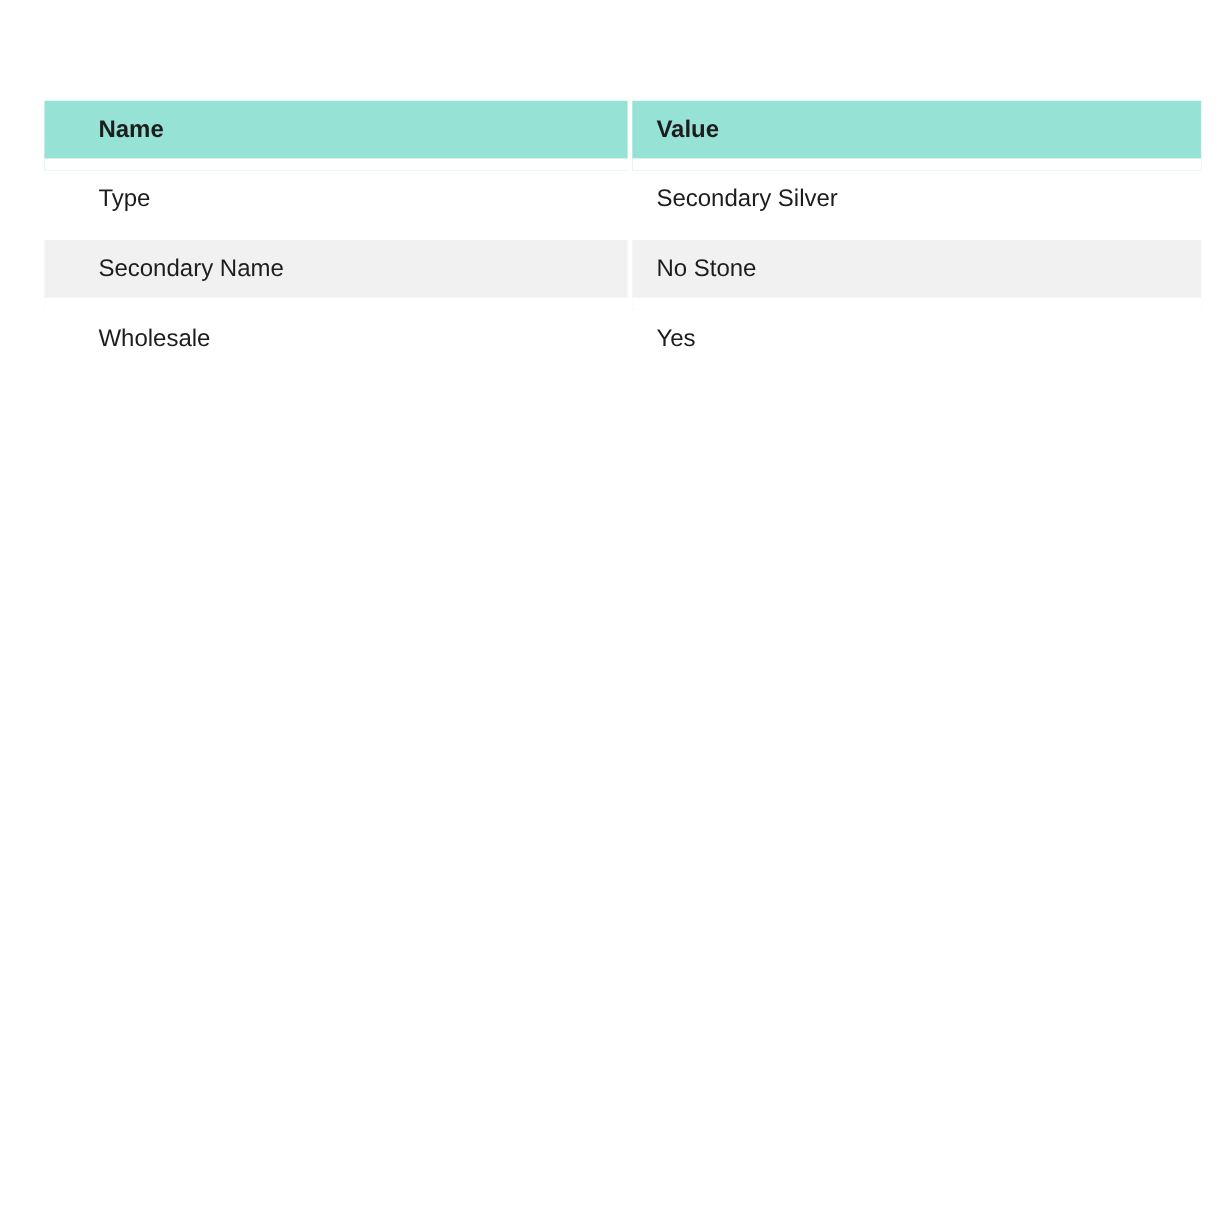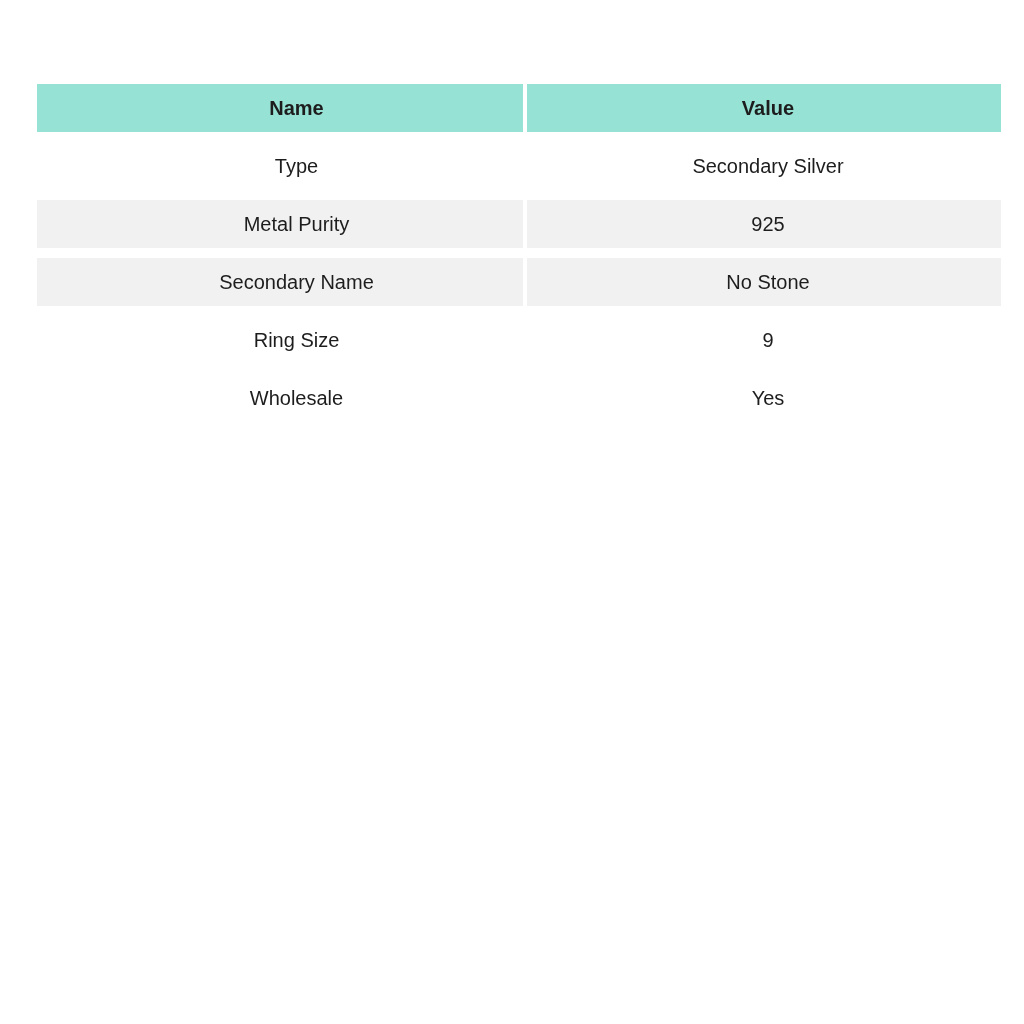--- a/index.html
+++ b/index.html
@@ -27,21 +27,21 @@
     table-layout: fixed;
     font-size: 20px;
     color: var(--text-color);
   }
   .spec-table th,
   .spec-table td {
     box-sizing: border-box;
     height: 58px;                      
     border-bottom: 10px solid #ffffff; 
     vertical-align: middle;
-    text-align: center;
+    text-align: left;
     padding: 0 12px 0 45px;
     font-weight: 400;
     white-space: nowrap;
     overflow: hidden;
   }
   .spec-table th {
     background: var(--header-bg);
     font-weight: 600;
   }
   .spec-table th.col-name,
@@ -67,29 +67,21 @@
       <th class="col-name">Name</th>
       <th class="col-value">Value</th>
     </tr>
   </thead>
   <tbody>
     <tr>
       <td class="col-name">Type</td>
       <td class="col-value">Secondary Silver</td>
     </tr>
     <tr class="row-alt">
-      <td class="col-name">Metal Purity</td>
-      <td class="col-value">925</td>
-    </tr>
-    <tr class="row-alt">
       <td class="col-name">Secondary Name</td>
       <td class="col-value">No Stone</td>
-    </tr>
-    <tr>
-      <td class="col-name">Ring Size</td>
-      <td class="col-value">9</td>
     </tr>
     <tr>
       <td class="col-name">Wholesale</td>
       <td class="col-value">Yes</td>
     </tr>
   </tbody>
 </table>
 
 </body></html>

